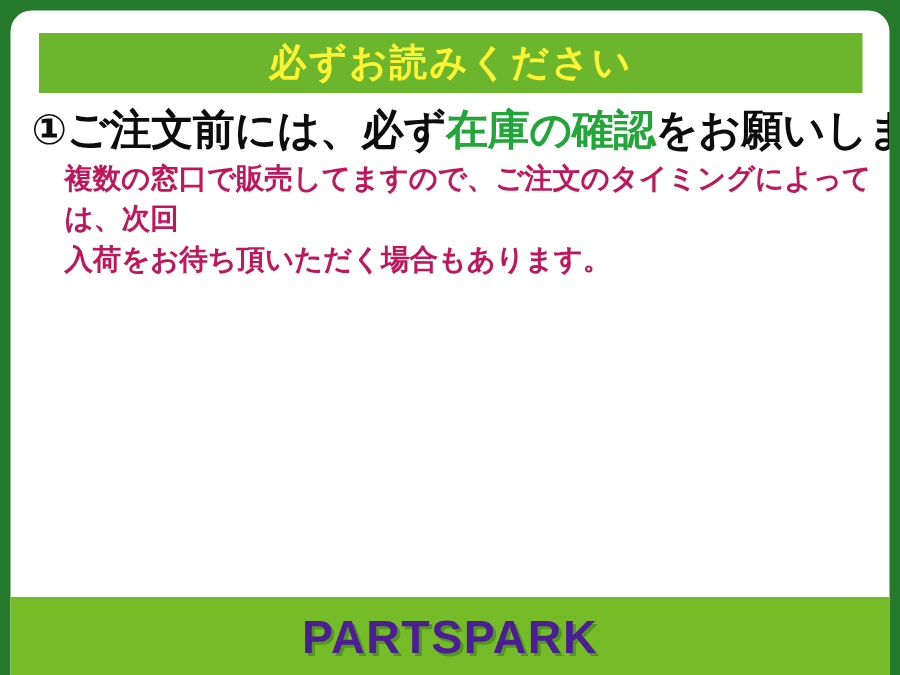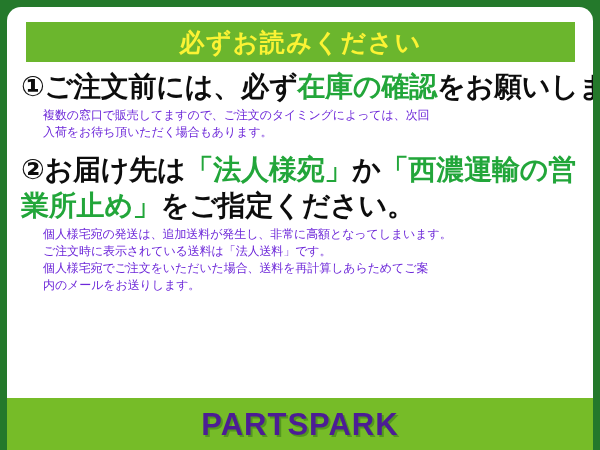--- a/index.html
+++ b/index.html
@@ -77,27 +77,28 @@
     white-space: nowrap;
   }
   .item-heading.wrap {
     white-space: normal;
   }
   .item-heading .accent {
     color: #22a63a;
   }
 
   .item-detail {
-    color: #6d28d9;
-    font-size: 12px;
+    color: #be185d;
+    font-size: 19px;
     line-height: 1.42;
     letter-spacing: -0.1px;
     margin-top: 2px;
     padding-left: 22px;
     white-space: pre-line;
+    font-weight: bold;
   }
 
   
   .item-1 { margin-bottom: 11px; }
   .item-2 { margin-bottom: 8px; }
   .item-3 { margin-bottom: 0; }
 
   
   .footer-bar {
     position: absolute;
@@ -132,29 +133,20 @@
     <div class="notice-body">
 
       <div class="notice-item item-1">
         <div class="item-heading">
           <span>①ご注文前には、必ず</span><span class="accent">在庫の確認</span><span>をお願いします。</span>
         </div>
         <div class="item-detail">複数の窓口で販売してますので、ご注文のタイミングによっては、次回
 入荷をお待ち頂いただく場合もあります。</div>
       </div>
 
-      <div class="notice-item item-2">
-        <div class="item-heading wrap">
-          <span>②お届け先は</span><span class="accent">「法人様宛」</span><span>か</span><span class="accent">「西濃運輸の営業所止め」</span><span>をご指定ください。</span>
-        </div>
-        <div class="item-detail">個人様宅宛の発送は、追加送料が発生し、非常に高額となってしまいます。
-ご注文時に表示されている送料は「法人送料」です。
-個人様宅宛でご注文をいただいた場合、送料を再計算しあらためてご案
-内のメールをお送りします。</div>
-      </div>
 
 
     </div>
 
     <div class="footer-bar">
       <div class="footer-logo">PARTSPARK</div>
     </div>
 
   </div>
 </div>

